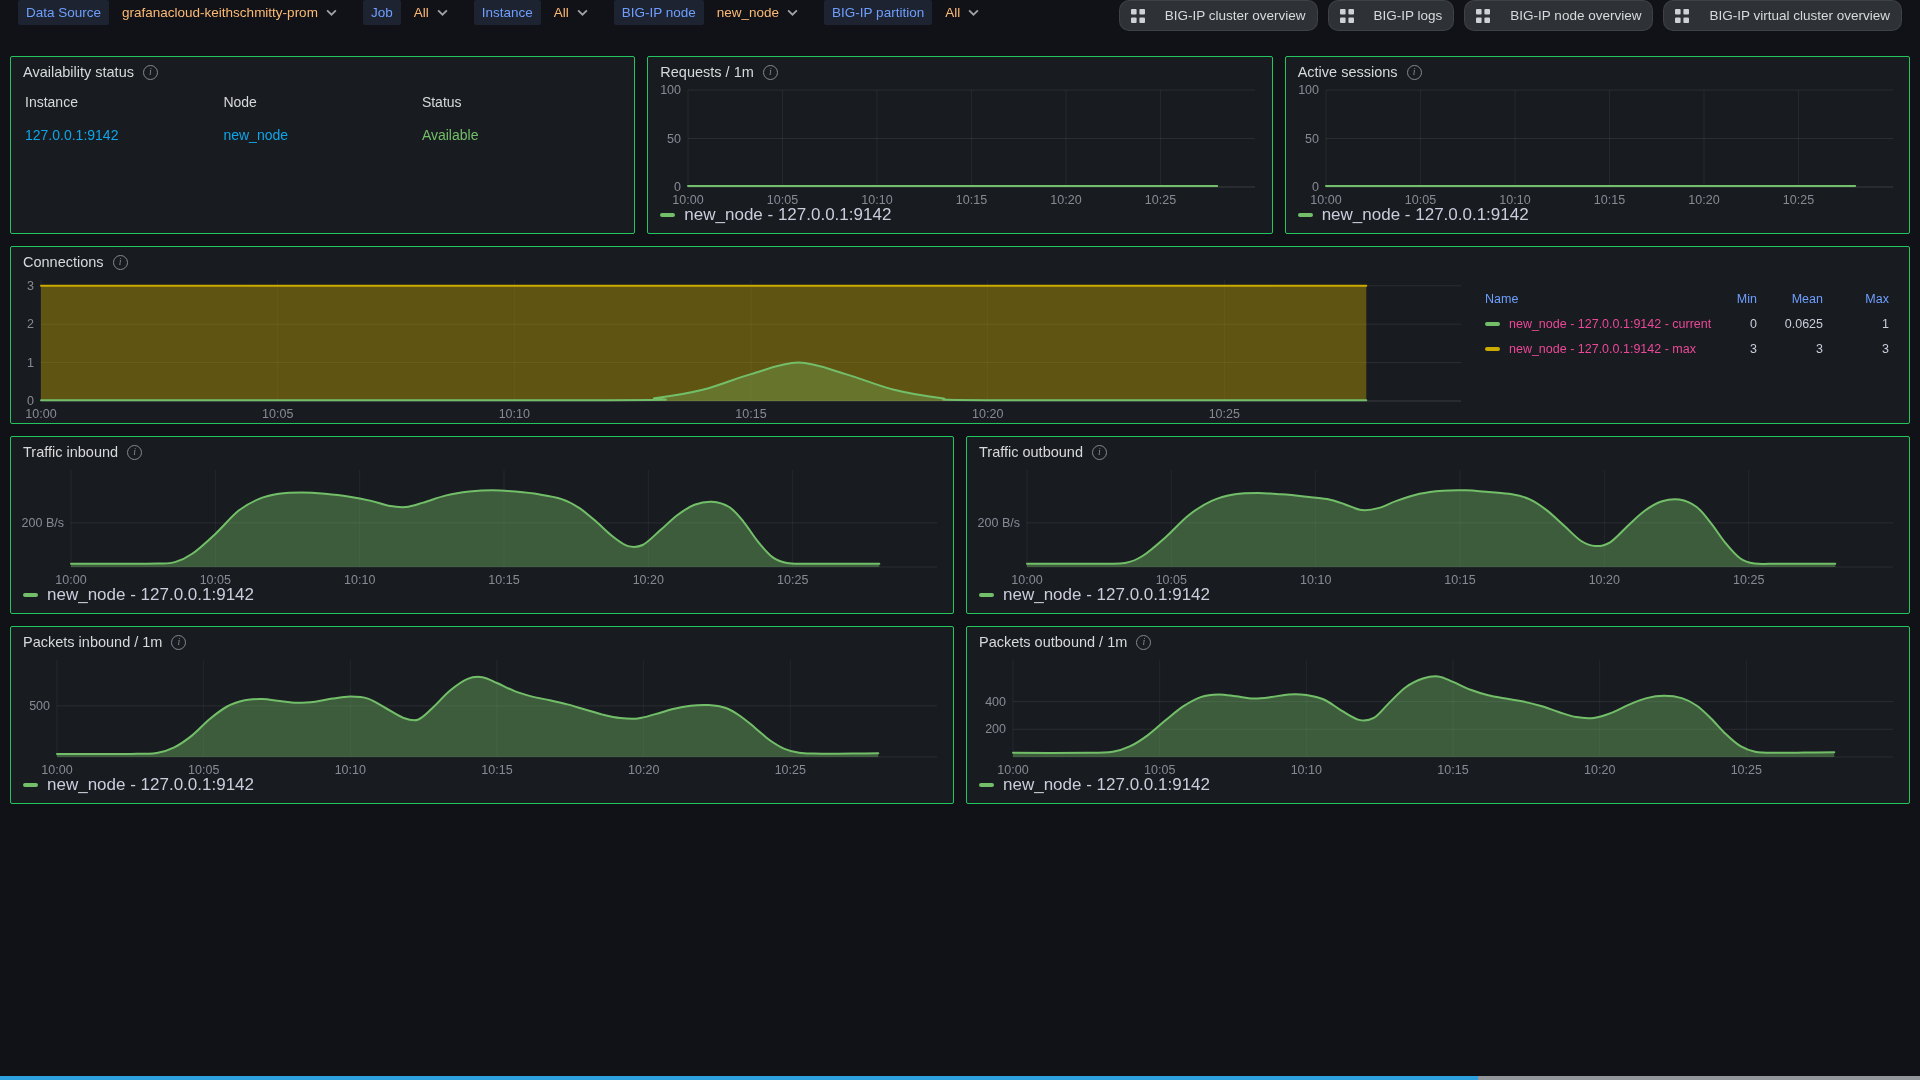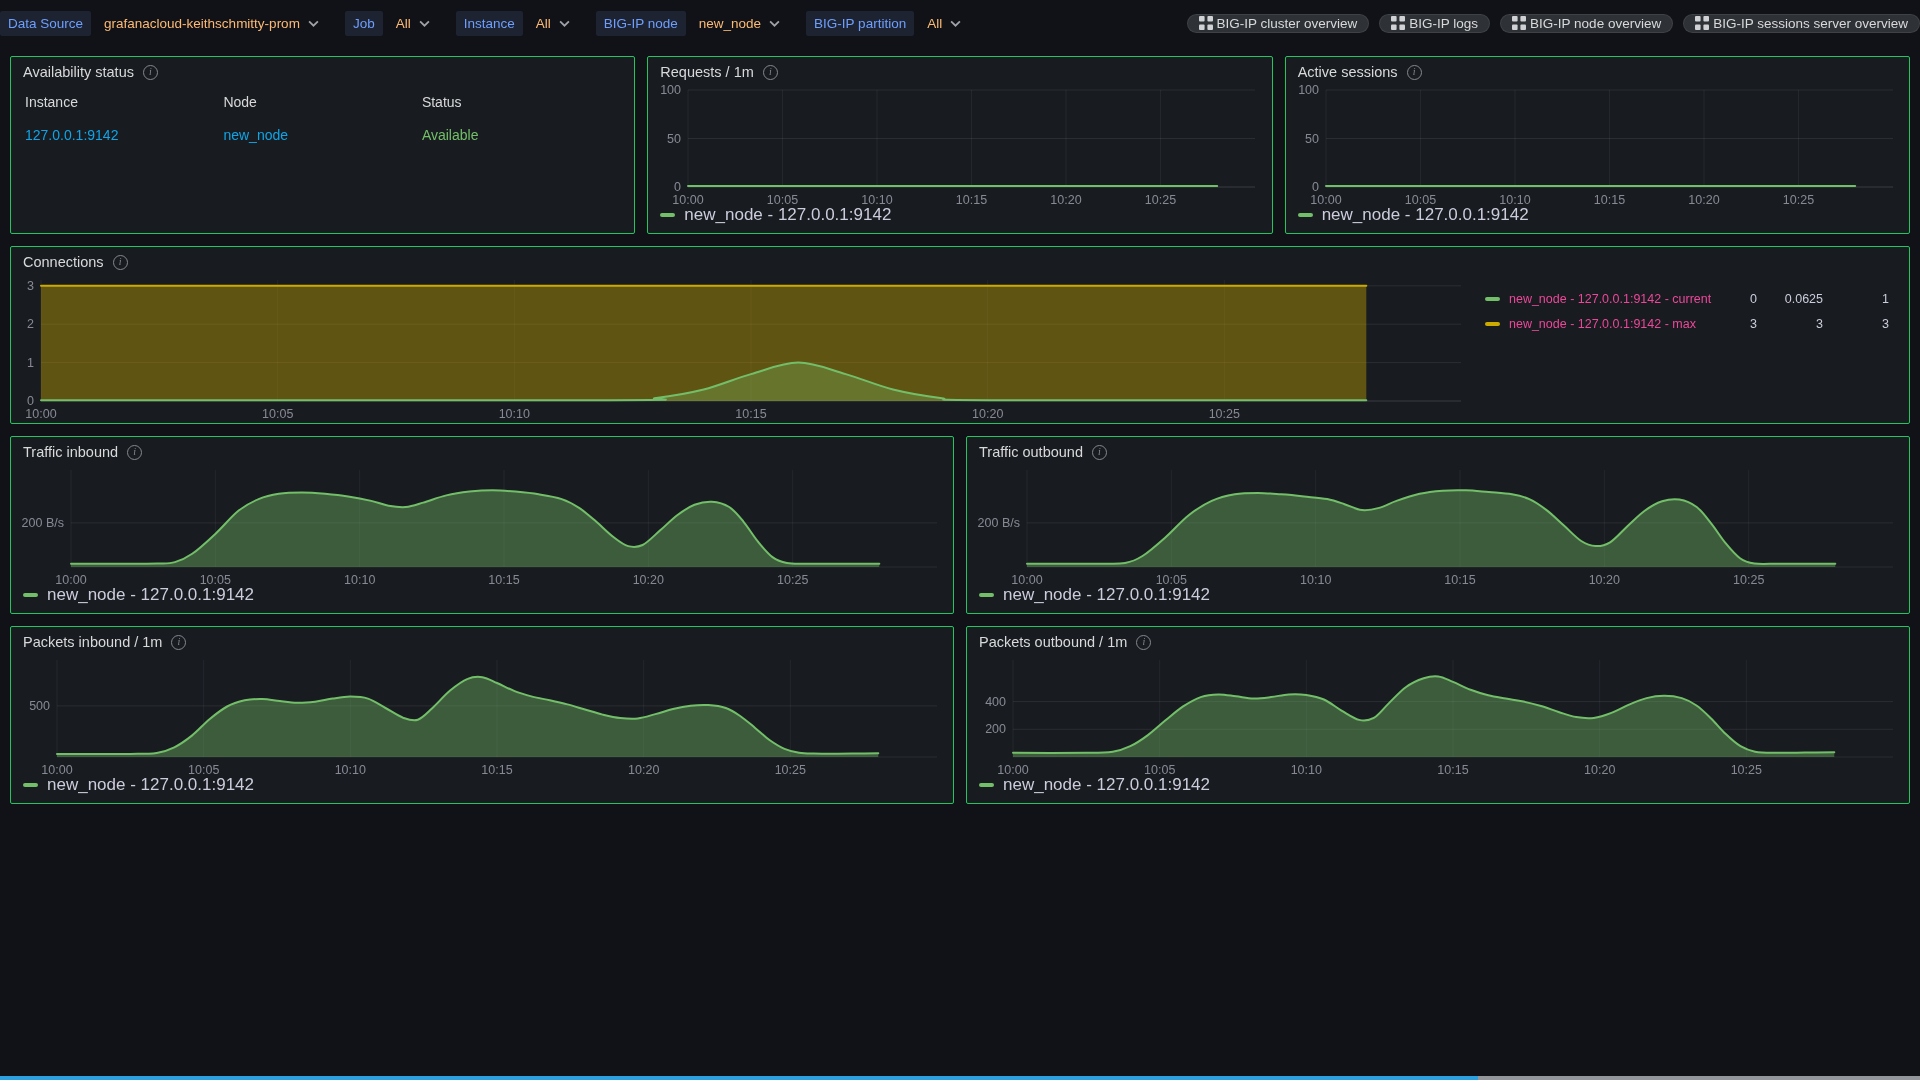--- a/index.html
+++ b/index.html
@@ -1,29 +1,29 @@
 <!DOCTYPE html>
 <html><head>
 <meta charset="utf-8">
 <style>
   *{margin:0;padding:0;box-sizing:border-box}
   html,body{width:1920px;height:1080px;overflow:hidden;background:#111217;color:#ccccdc;
     font-family:"Liberation Sans","DejaVu Sans",sans-serif;font-size:14px}
   .screen{position:relative;width:1920px;height:1080px}
 
   
-  .topbar{height:46px;display:flex;align-items:center;gap:22px;padding:0 0}
+  .topbar{height:46px;display:flex;align-items:flex-start;gap:22px;padding:0 18px}
   .var-group{display:flex;align-items:center;gap:9px}
   .var-label{color:#6e9fff;background:#1d2330;padding:5px 8px;border-radius:2px;font-size:13.5px;font-weight:500;white-space:nowrap}
   .var-value{display:flex;align-items:center;gap:8px;background:transparent;border:none;color:#fdba74;
     font-size:13.5px;cursor:pointer;font-family:inherit;white-space:nowrap;padding:4px 4px}
   .caret{width:11px;height:7px;stroke:#9fa2a8;fill:none;stroke-width:1.6}
   .topbar-right{margin-left:auto;display:flex;gap:10px}
-  .link-btn{display:flex;align-items:center;gap:4px;background:#2e3136;border:1px solid rgba(204,204,220,0.10);
-    border-radius:10px;color:#d8d9da;height:19px;padding:0 11px;font-size:13.5px;cursor:pointer;font-family:inherit;white-space:nowrap}
+  .link-btn{display:flex;align-items:center;gap:20px;background:#2e3136;border:1px solid rgba(204,204,220,0.10);
+    border-radius:10px;color:#d8d9da;height:31px;padding:0 11px;font-size:13.5px;cursor:pointer;font-family:inherit;white-space:nowrap}
   .apps-icon{width:14px;height:14px;fill:#cfd1d4;flex:none}
 
   
   .grid{display:grid;grid-template-columns:repeat(6,1fr);grid-auto-rows:178px;gap:12px;padding:10px}
   .panel{background:#181b1f;border:1px solid #22c55e;border-radius:2px;display:flex;flex-direction:column;min-width:0;overflow:hidden}
   .span2{grid-column:span 2}.span3{grid-column:span 3}.span6{grid-column:1/-1}
   .panel-header{display:flex;align-items:center;gap:9px;padding:7px 12px 2px;flex:none}
   .panel-title{font-size:14.5px;font-weight:500;color:#d8d9da;cursor:pointer}
   .info-icon{width:15px;height:15px;border:1px solid #85888e;border-radius:50%;color:#85888e;font-size:10px;
     font-style:italic;display:inline-flex;align-items:center;justify-content:center;line-height:1;cursor:pointer;
@@ -141,21 +141,21 @@
           </svg>
         <span>BIG-IP node overview</span>
       </button>
       <button class="link-btn">
         <svg class="apps-icon" viewBox="0 0 14 14">
             <rect x="0" y="0" width="5.6" height="5.6" rx="1"></rect>
             <rect x="8.4" y="0" width="5.6" height="5.6" rx="1"></rect>
             <rect x="0" y="8.4" width="5.6" height="5.6" rx="1"></rect>
             <rect x="8.4" y="8.4" width="5.6" height="5.6" rx="1"></rect>
           </svg>
-        <span>BIG-IP sessions server overview</span>
+        <span>BIG-IP virtual cluster overview</span>
       </button>
     </div>
   </header>
 
   <main class="grid">
 
     <section class="panel span2">
       <div class="panel-header">
         <h2 class="panel-title">Availability status</h2>
         <span class="info-icon">i</span>
@@ -269,20 +269,26 @@
               <text x="19" y="17.8" text-anchor="end">3</text>
               <text x="26.0" y="146" text-anchor="middle">10:00</text>
               <text x="262.7" y="146" text-anchor="middle">10:05</text>
               <text x="499.3" y="146" text-anchor="middle">10:10</text>
               <text x="736.0" y="146" text-anchor="middle">10:15</text>
               <text x="972.7" y="146" text-anchor="middle">10:20</text>
               <text x="1209.3" y="146" text-anchor="middle">10:25</text>
             </svg>
           </div>
         <div class="conn-legend">
+          <div class="conn-row conn-head">
+            <span class="c-name">Name</span>
+            <span class="c-num">Min</span>
+            <span class="c-num">Mean</span>
+            <span class="c-num">Max</span>
+          </div>
           <div class="conn-row">
             <span class="c-name">
               <i class="mark" style="background: rgb(115, 191, 105);"></i>
               <span>new_node - 127.0.0.1:9142 - current</span>
             </span>
             <span class="c-num">0</span>
             <span class="c-num">0.0625</span>
             <span class="c-num">1</span>
           </div>
           <div class="conn-row">

